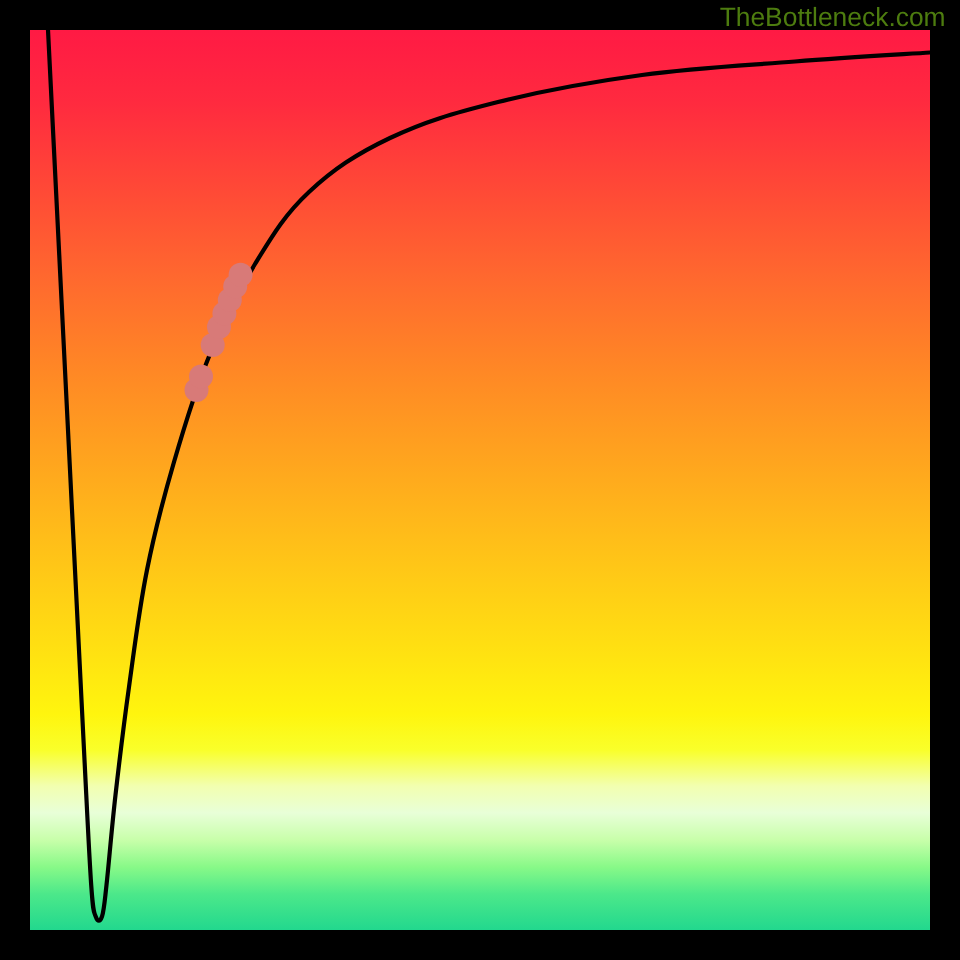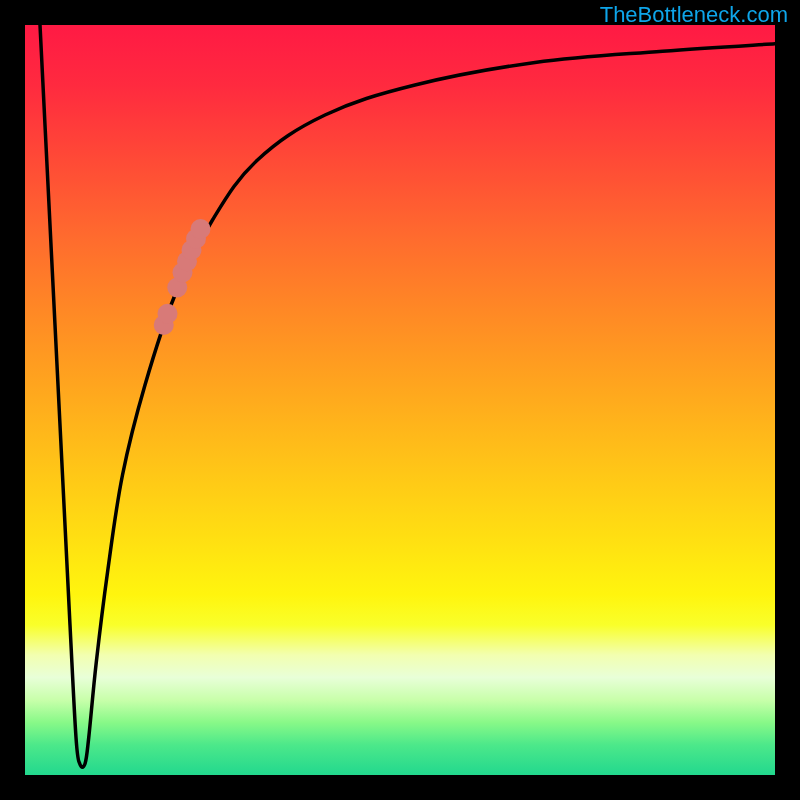--- a/index.html
+++ b/index.html
@@ -7,21 +7,21 @@
     width: 800px;
     height: 800px;
     background: #000;
     position: relative;
     font-family: Arial, sans-serif;
   }
   .watermark {
     position: absolute;
     top: 2px;
     right: 12px;
-    color: #0ea5e9;
+    color: #4d7c0f;
     font-size: 22px;
     font-weight: 500;
     z-index: 10;
   }
   .plot-area {
     position: absolute;
     left: 25px;
     top: 25px;
     width: 750px;
     height: 750px;

